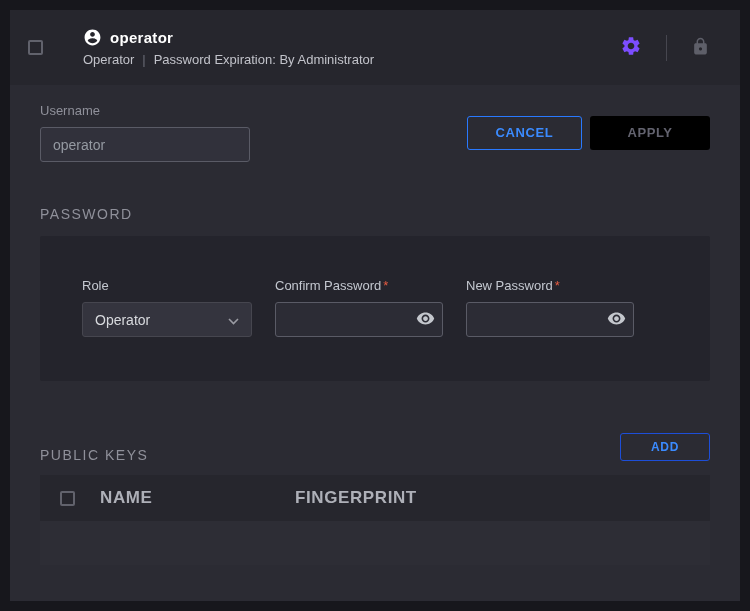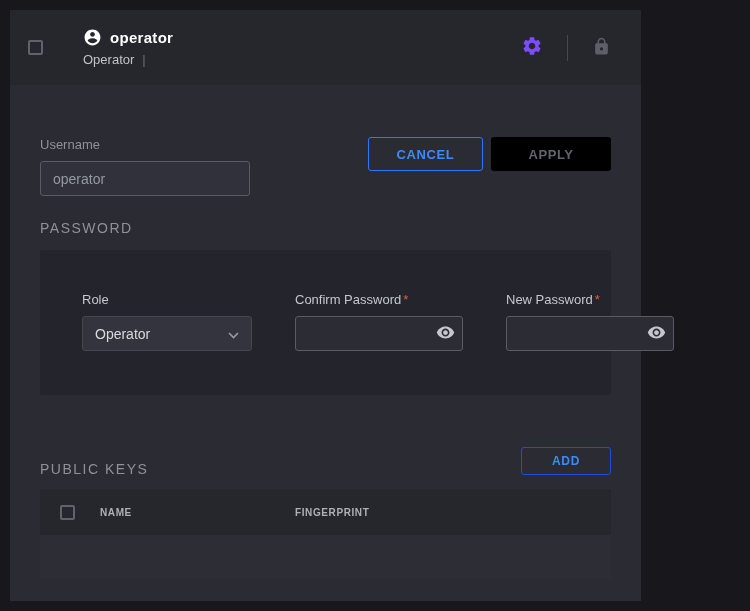--- a/index.html
+++ b/index.html
@@ -1,65 +1,65 @@
 <!DOCTYPE html>
 <html><head>
 <meta charset="utf-8">
 <style>
   * { margin:0; padding:0; box-sizing:border-box; }
   html,body { width:750px; height:611px; background:#17171c; font-family:"Liberation Sans","DejaVu Sans",sans-serif; overflow:hidden; }
 
-  .panel { position:absolute; left:10px; top:10px; width:631px; height:591px; background:#2b2b33; }
+  .panel { position:absolute; left:10px; top:10px; width:730px; height:591px; background:#2b2b33; }
 
   
   .header { height:75px; background:#26262d; display:flex; align-items:center; padding:0 26px 0 18px; }
   .checkbox { width:15px; height:15px; border:2px solid #61626c; border-radius:2px; background:transparent; cursor:pointer; flex:none; }
   .title-block { margin-left:40px; }
   .title-row { display:flex; align-items:center; gap:8px; }
   .title-row svg { display:block; }
   .user-title { color:#ffffff; font-size:15px; font-weight:bold; letter-spacing:.3px; }
   .subtitle { margin-top:5px; font-size:13px; color:#c2c3ca; display:flex; align-items:center; }
   .subtitle .sep { color:#6b6c76; margin:0 8px; }
   .header-right { margin-left:auto; display:flex; align-items:center; }
   .icon-btn { background:none; border:none; padding:4px; cursor:pointer; display:flex; align-items:center; }
   .v-divider { width:1px; height:26px; background:#46464f; margin:0 20px; }
 
   
   .content { padding:18px 30px 0 30px; }
 
-  .row1 { display:flex; justify-content:space-between; align-items:flex-start;margin-top:34px; }
+  .row1 { display:flex; justify-content:space-between; align-items:center; }
   .field-label { display:block; font-size:13px; color:#8f909a; margin-bottom:9px; }
   .username-input { width:210px; height:35px; background:#31313b; border:1px solid #5a5b66; border-radius:3px; color:#959aa2; font-size:14px; padding:0 12px; font-family:inherit; }
 
   .btn-row { display:flex; gap:8px; }
   .btn { height:34px; border-radius:3px; font-size:13px; font-weight:bold; letter-spacing:.6px; cursor:pointer; font-family:inherit; }
   .btn-cancel { width:115px; background:transparent; border:1px solid #2979ff; color:#3b8bff; }
   .btn-apply { width:120px; background:#000000; border:none; color:#63636f; cursor:default; }
 
-  .section-title { margin-top:24px; font-size:14px; color:#8f909a; letter-spacing:1.5px; }
+  .section-title { margin-top:44px; font-size:14px; color:#8f909a; letter-spacing:1.5px; }
 
-  .password-panel { margin-top:14px; background:#24242c; border-radius:2px; padding:42px 40px 44px 42px; display:flex; gap:43px; }
+  .password-panel { margin-top:14px; background:#24242c; border-radius:2px; padding:42px 40px 44px 42px; display:flex; gap:23px; }
   .field-lbl2 { display:block; font-size:13px; color:#c4c8d0; margin-bottom:9px; }
   .required { color:#e85c41; margin-left:2px; }
 
   .select { width:170px; height:35px; background:#34343e; border:1px solid #46464f; border-radius:3px; display:flex; align-items:center; justify-content:space-between; padding:0 12px; color:#d8dade; font-size:14px; cursor:pointer; }
 
   .pw-wrap { position:relative; width:168px; }
   .pw-input { width:100%; height:35px; background:#2c2c35; border:1px solid #5a5b66; border-radius:3px; color:#ffffff; font-size:14px; padding:0 34px 0 12px; font-family:inherit; }
   .eye-btn { position:absolute; right:6px; top:50%; transform:translateY(-50%); background:none; border:none; padding:2px; cursor:pointer; display:flex; }
 
   .pk-row { margin-top:50px; display:flex; justify-content:space-between; align-items:center; }
   .btn-add { width:90px; height:28px; background:transparent; border:1px solid #1d4ed8; border-radius:3px; color:#3b8bff; font-size:12px; font-weight:bold; letter-spacing:.6px; cursor:pointer; font-family:inherit; }
 
   .table { margin-top:12px; background:#26262d; }
   .thead { display:flex; align-items:center; height:46px; }
   .cell-check { width:60px; padding-left:20px; display:flex; align-items:center; }
   .cell-name { width:195px; }
   .cell-fp { flex:1; }
-  .th { font-size:10px; font-weight:bold; color:#aeb0b8; letter-spacing:.6px; }
+  .th { font-size:17px; font-weight:bold; color:#aeb0b8; letter-spacing:.6px; }
   .empty-row { height:44px; background:#2d2d35; }
 </style>
 </head>
 <body>
 
 <div class="panel">
 
   <div class="header">
     <div class="checkbox"></div>
 
@@ -68,20 +68,21 @@
         <span>
           <svg width="19" height="19" viewBox="0 0 24 24" fill="#ffffff">
               <path d="M12 2C6.48 2 2 6.48 2 12s4.48 10 10 10 10-4.48 10-10S17.52 2 12 2zm0 3c1.66 0 3 1.34 3 3s-1.34 3-3 3-3-1.34-3-3 1.34-3 3-3zm0 14.2c-2.5 0-4.71-1.28-6-3.22.03-1.99 4-3.08 6-3.08 1.99 0 5.97 1.09 6 3.08-1.29 1.94-3.5 3.22-6 3.22z"></path>
             </svg>
         </span>
         <span class="user-title">operator</span>
       </div>
       <div class="subtitle">
         <span>Operator</span>
         <span class="sep">|</span>
+        <span>Password Expiration: By Administrator</span>
       </div>
     </div>
 
     <div class="header-right">
       <button class="icon-btn">
         <span>
           <svg width="22" height="22" viewBox="0 0 24 24" fill="#7c4dff">
               <path d="M19.14 12.94c.04-.3.06-.61.06-.94 0-.32-.02-.64-.07-.94l2.03-1.58c.18-.14.23-.41.12-.61l-1.92-3.32c-.12-.22-.37-.29-.59-.22l-2.39.96c-.5-.38-1.03-.7-1.62-.94l-.36-2.54c-.04-.24-.24-.41-.48-.41h-3.84c-.24 0-.43.17-.47.41l-.36 2.54c-.59.24-1.13.57-1.62.94l-2.39-.96c-.22-.08-.47 0-.59.22L2.74 8.87c-.12.21-.08.47.12.61l2.03 1.58c-.05.3-.09.63-.09.94s.02.64.07.94l-2.03 1.58c-.18.14-.23.41-.12.61l1.92 3.32c.12.22.37.29.59.22l2.39-.96c.5.38 1.03.7 1.62.94l.36 2.54c.05.24.24.41.48.41h3.84c.24 0 .44-.17.47-.41l.36-2.54c.59-.24 1.13-.56 1.62-.94l2.39.96c.22.08.47 0 .59-.22l1.92-3.32c.12-.22.07-.47-.12-.61l-2.01-1.58zM12 15.6c-1.98 0-3.6-1.62-3.6-3.6s1.62-3.6 3.6-3.6 3.6 1.62 3.6 3.6-1.62 3.6-3.6 3.6z"></path>
             </svg>
         </span>

